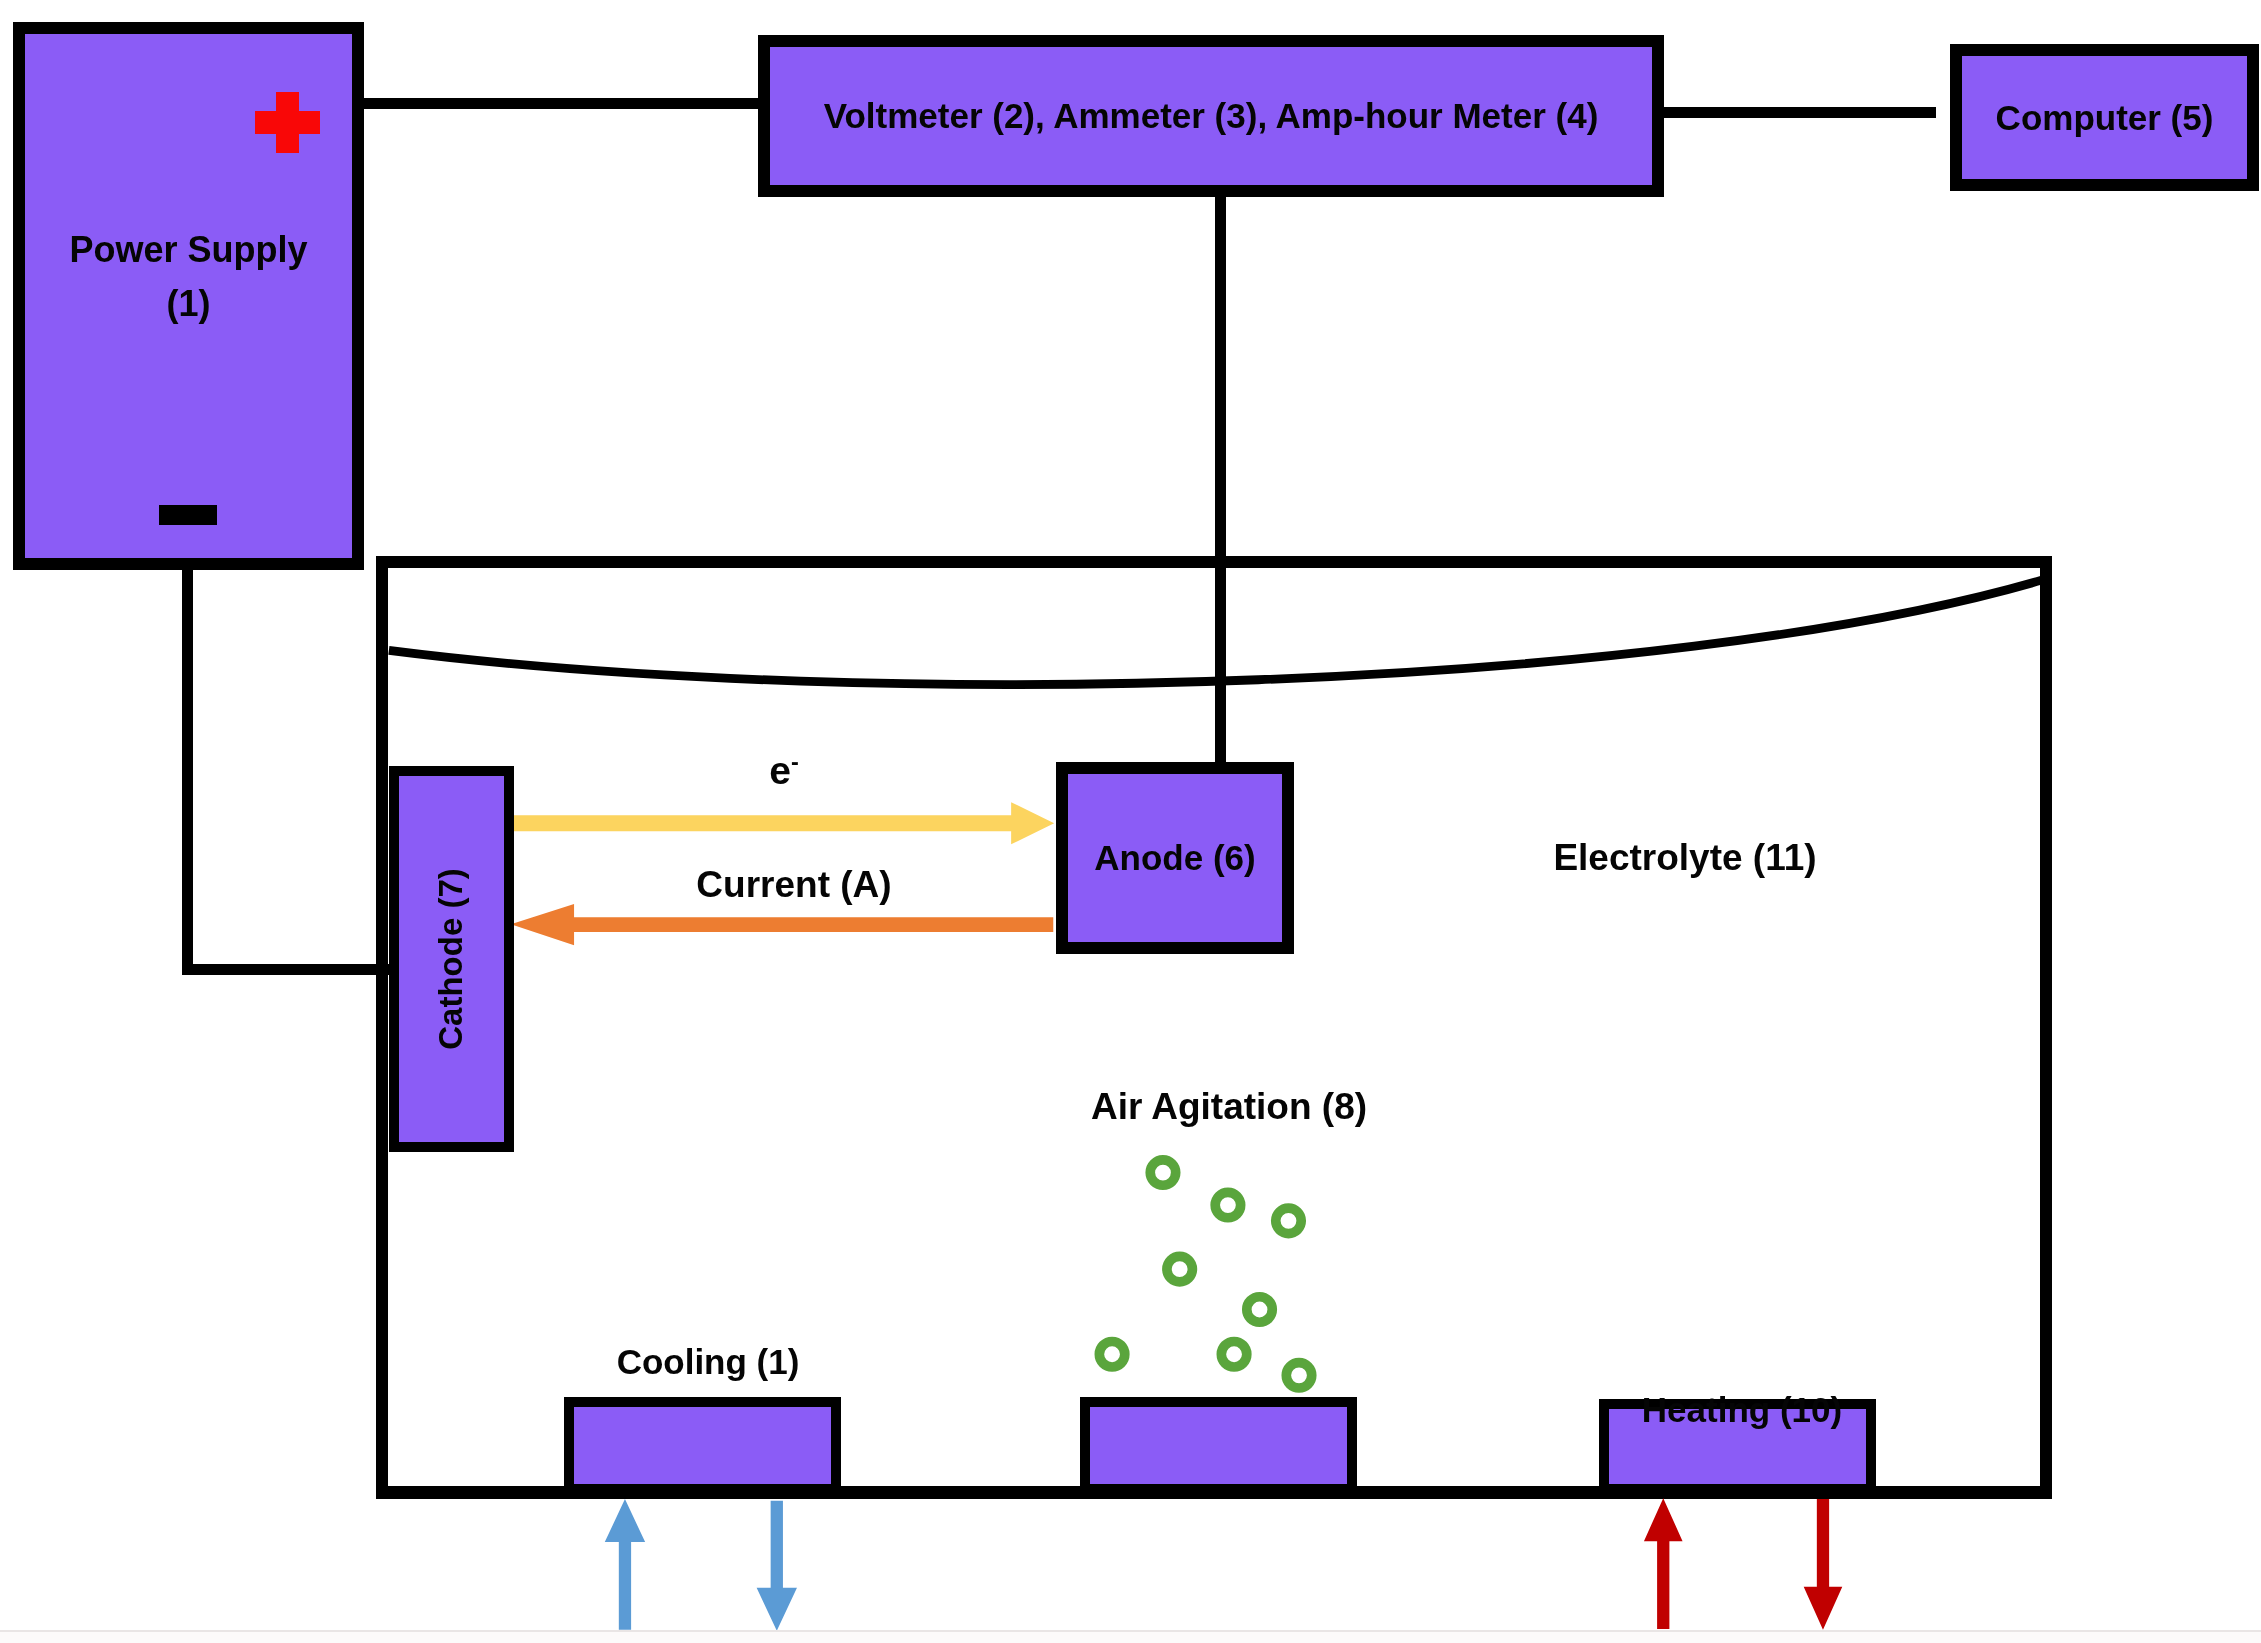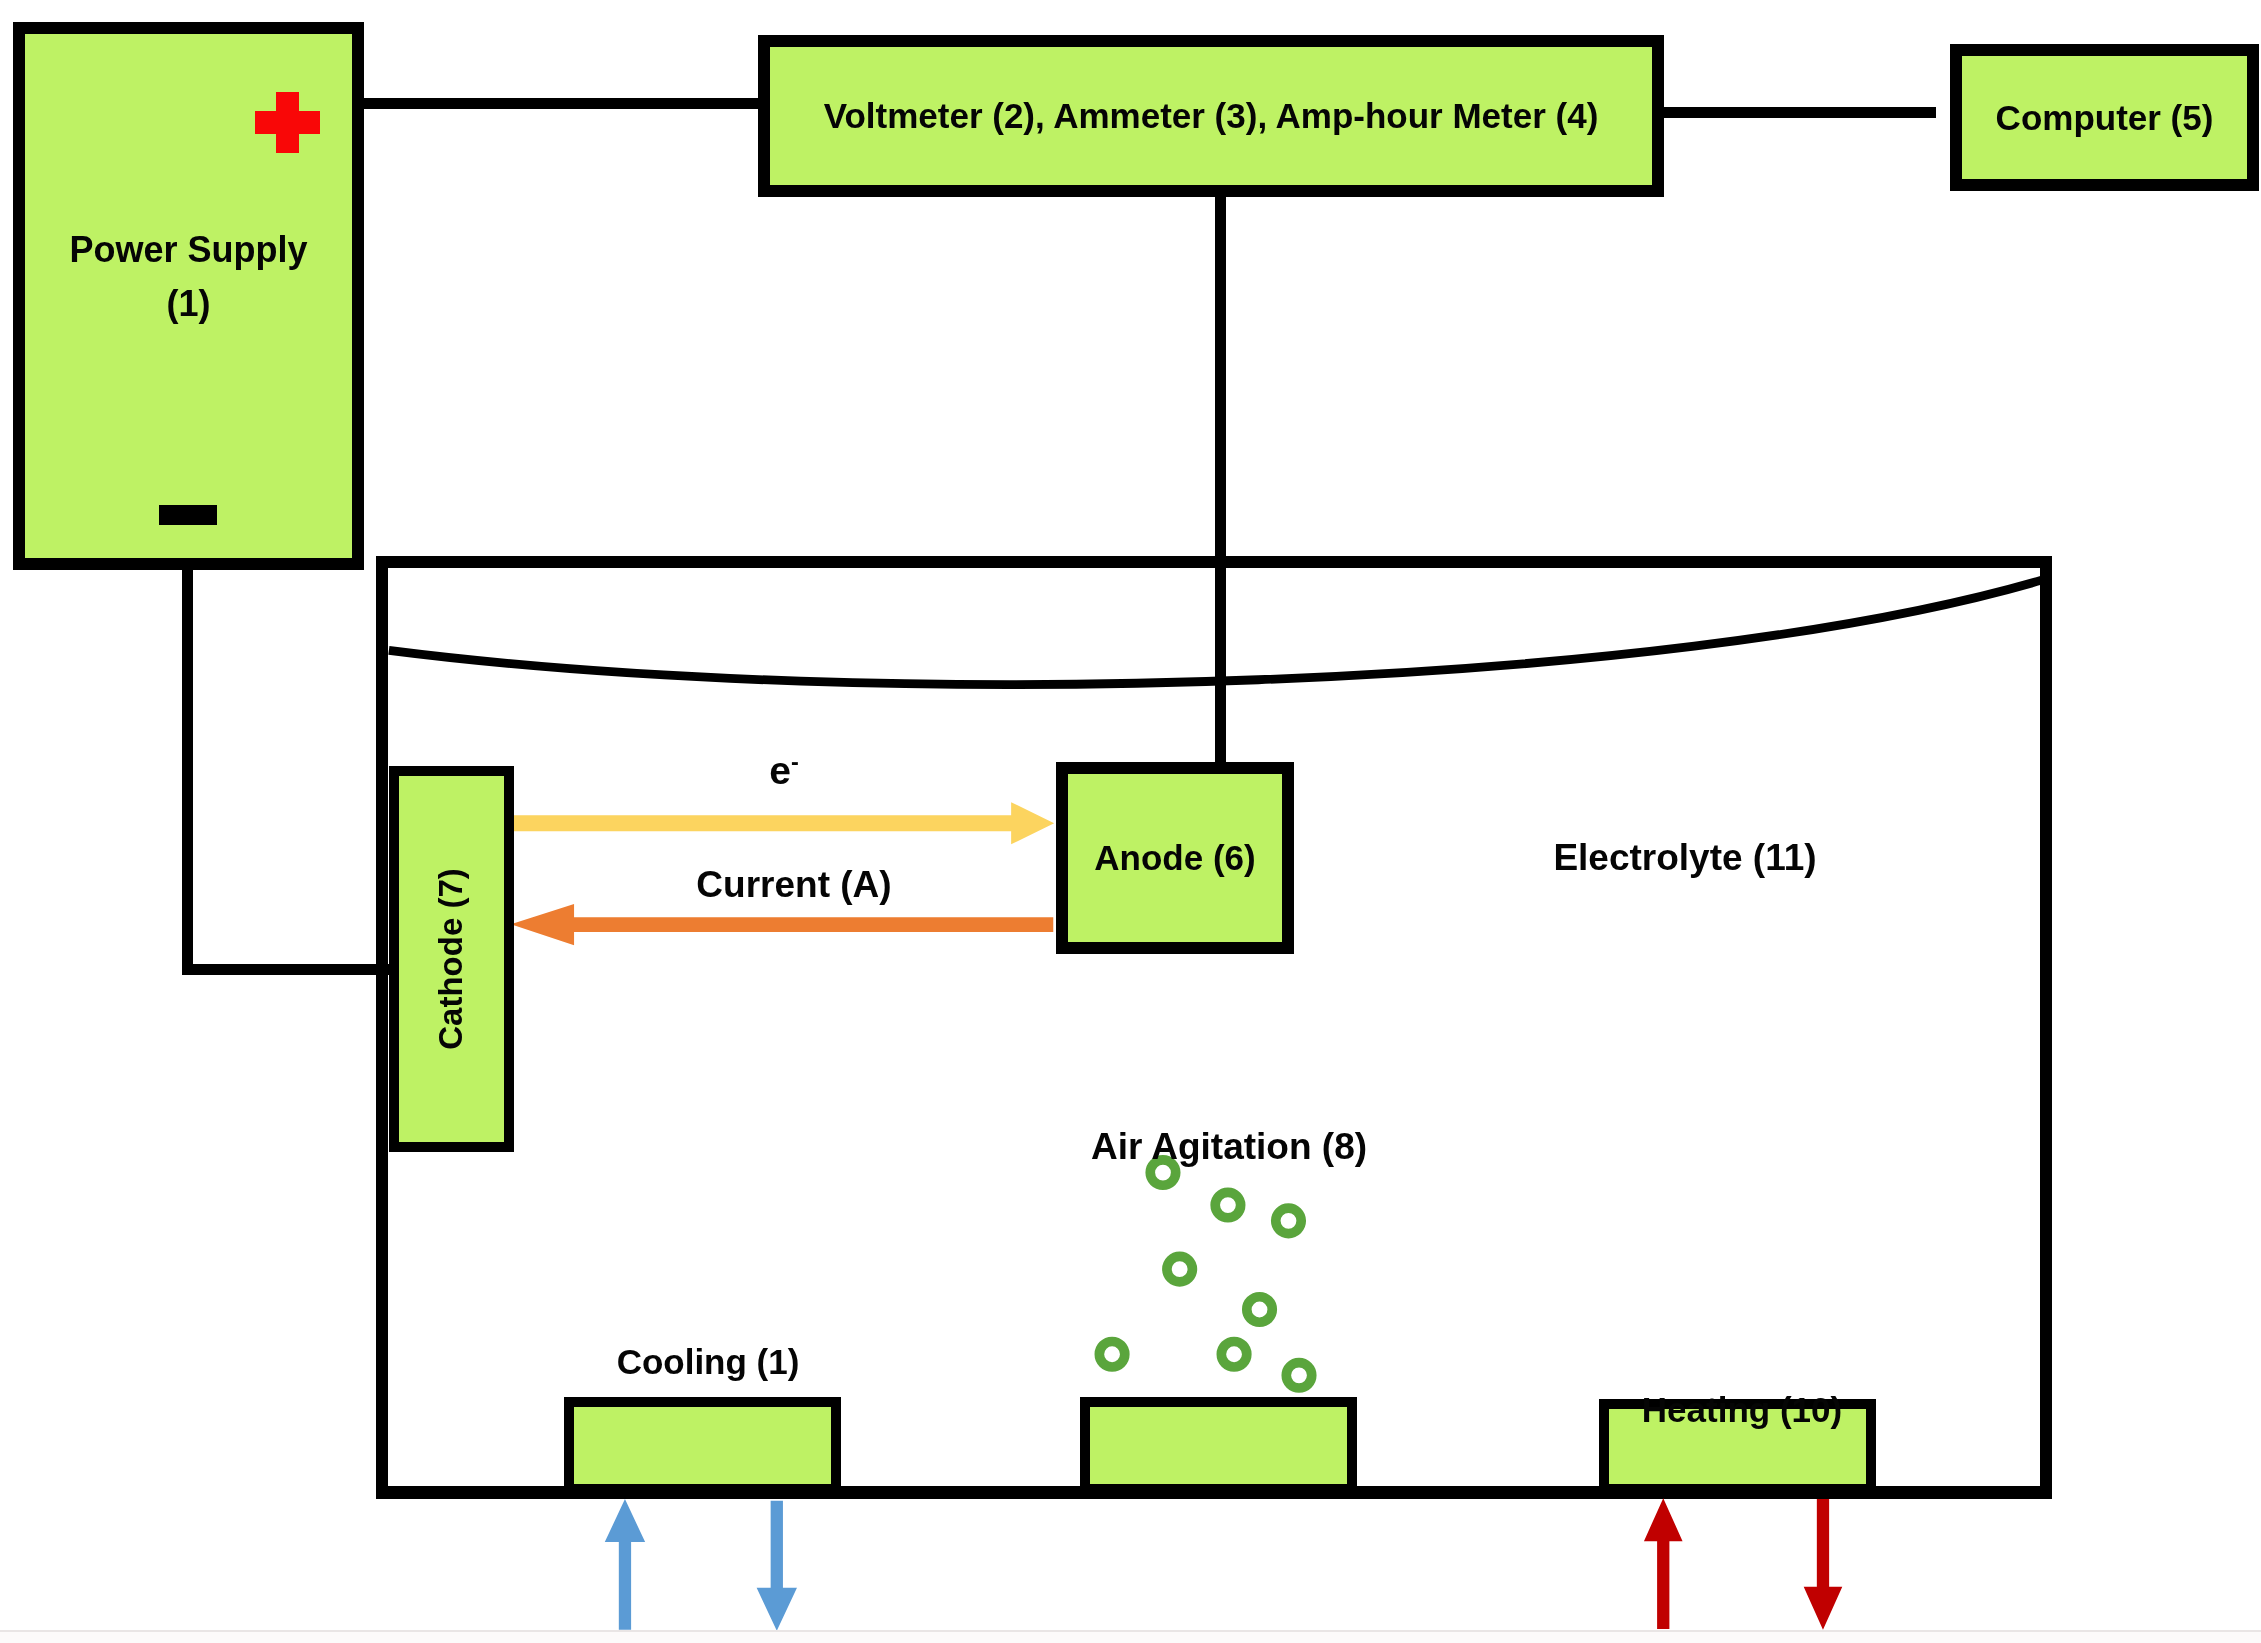--- a/index.html
+++ b/index.html
@@ -7,21 +7,21 @@
     position:relative;
     width:2261px;height:1643px;
     background:#ffffff;
     font-family:"Liberation Sans", sans-serif;
     overflow:hidden;
   }
   .box{
     position:absolute;
     box-sizing:border-box;
     border:11.4px solid #000;
-    background:#bef264;
+    background:#8b5cf6;
     display:flex;align-items:center;justify-content:center;
     text-align:center;
   }
   .lbl{
     position:absolute;
     font-weight:bold;
     color:#050505;
     white-space:nowrap;
     transform:translate(-50%,-50%);
   }
@@ -105,21 +105,21 @@
   <div class="wire" style="left:376px;top:1486px;width:1676px;height:12.3px;"></div>
 
   <div class="lbl" style="left:784px;top:771px;font-size:39px;">
     <span>e</span><sup>-</sup>
   </div>
 
   <div class="lbl" style="left:794px;top:885px;font-size:37px;">Current (A)</div>
 
   <div class="lbl" style="left:1685px;top:858px;font-size:37px;text-align:right;">Electrolyte (11)</div>
 
-  <div class="lbl" style="left:1229px;top:1107px;font-size:37px;margin-top:40px;">Air Agitation (8)</div>
+  <div class="lbl" style="left:1229px;top:1107px;font-size:37px;">Air Agitation (8)</div>
 
   <div class="lbl" style="left:708px;top:1362px;font-size:35px;">Cooling (1)</div>
 
   <div class="lbl" style="left:1742px;top:1370px;font-size:35px;margin-top:40px;">Heating (10)</div>
 
   <div style="position:absolute;left:0;top:1630px;width:2261px;height:1.8px;background:#e9e5e5;"></div>
   <div style="position:absolute;left:0;top:1632px;width:2261px;height:11.4px;background:#fcfafa;"></div>
 
 </div>
 

